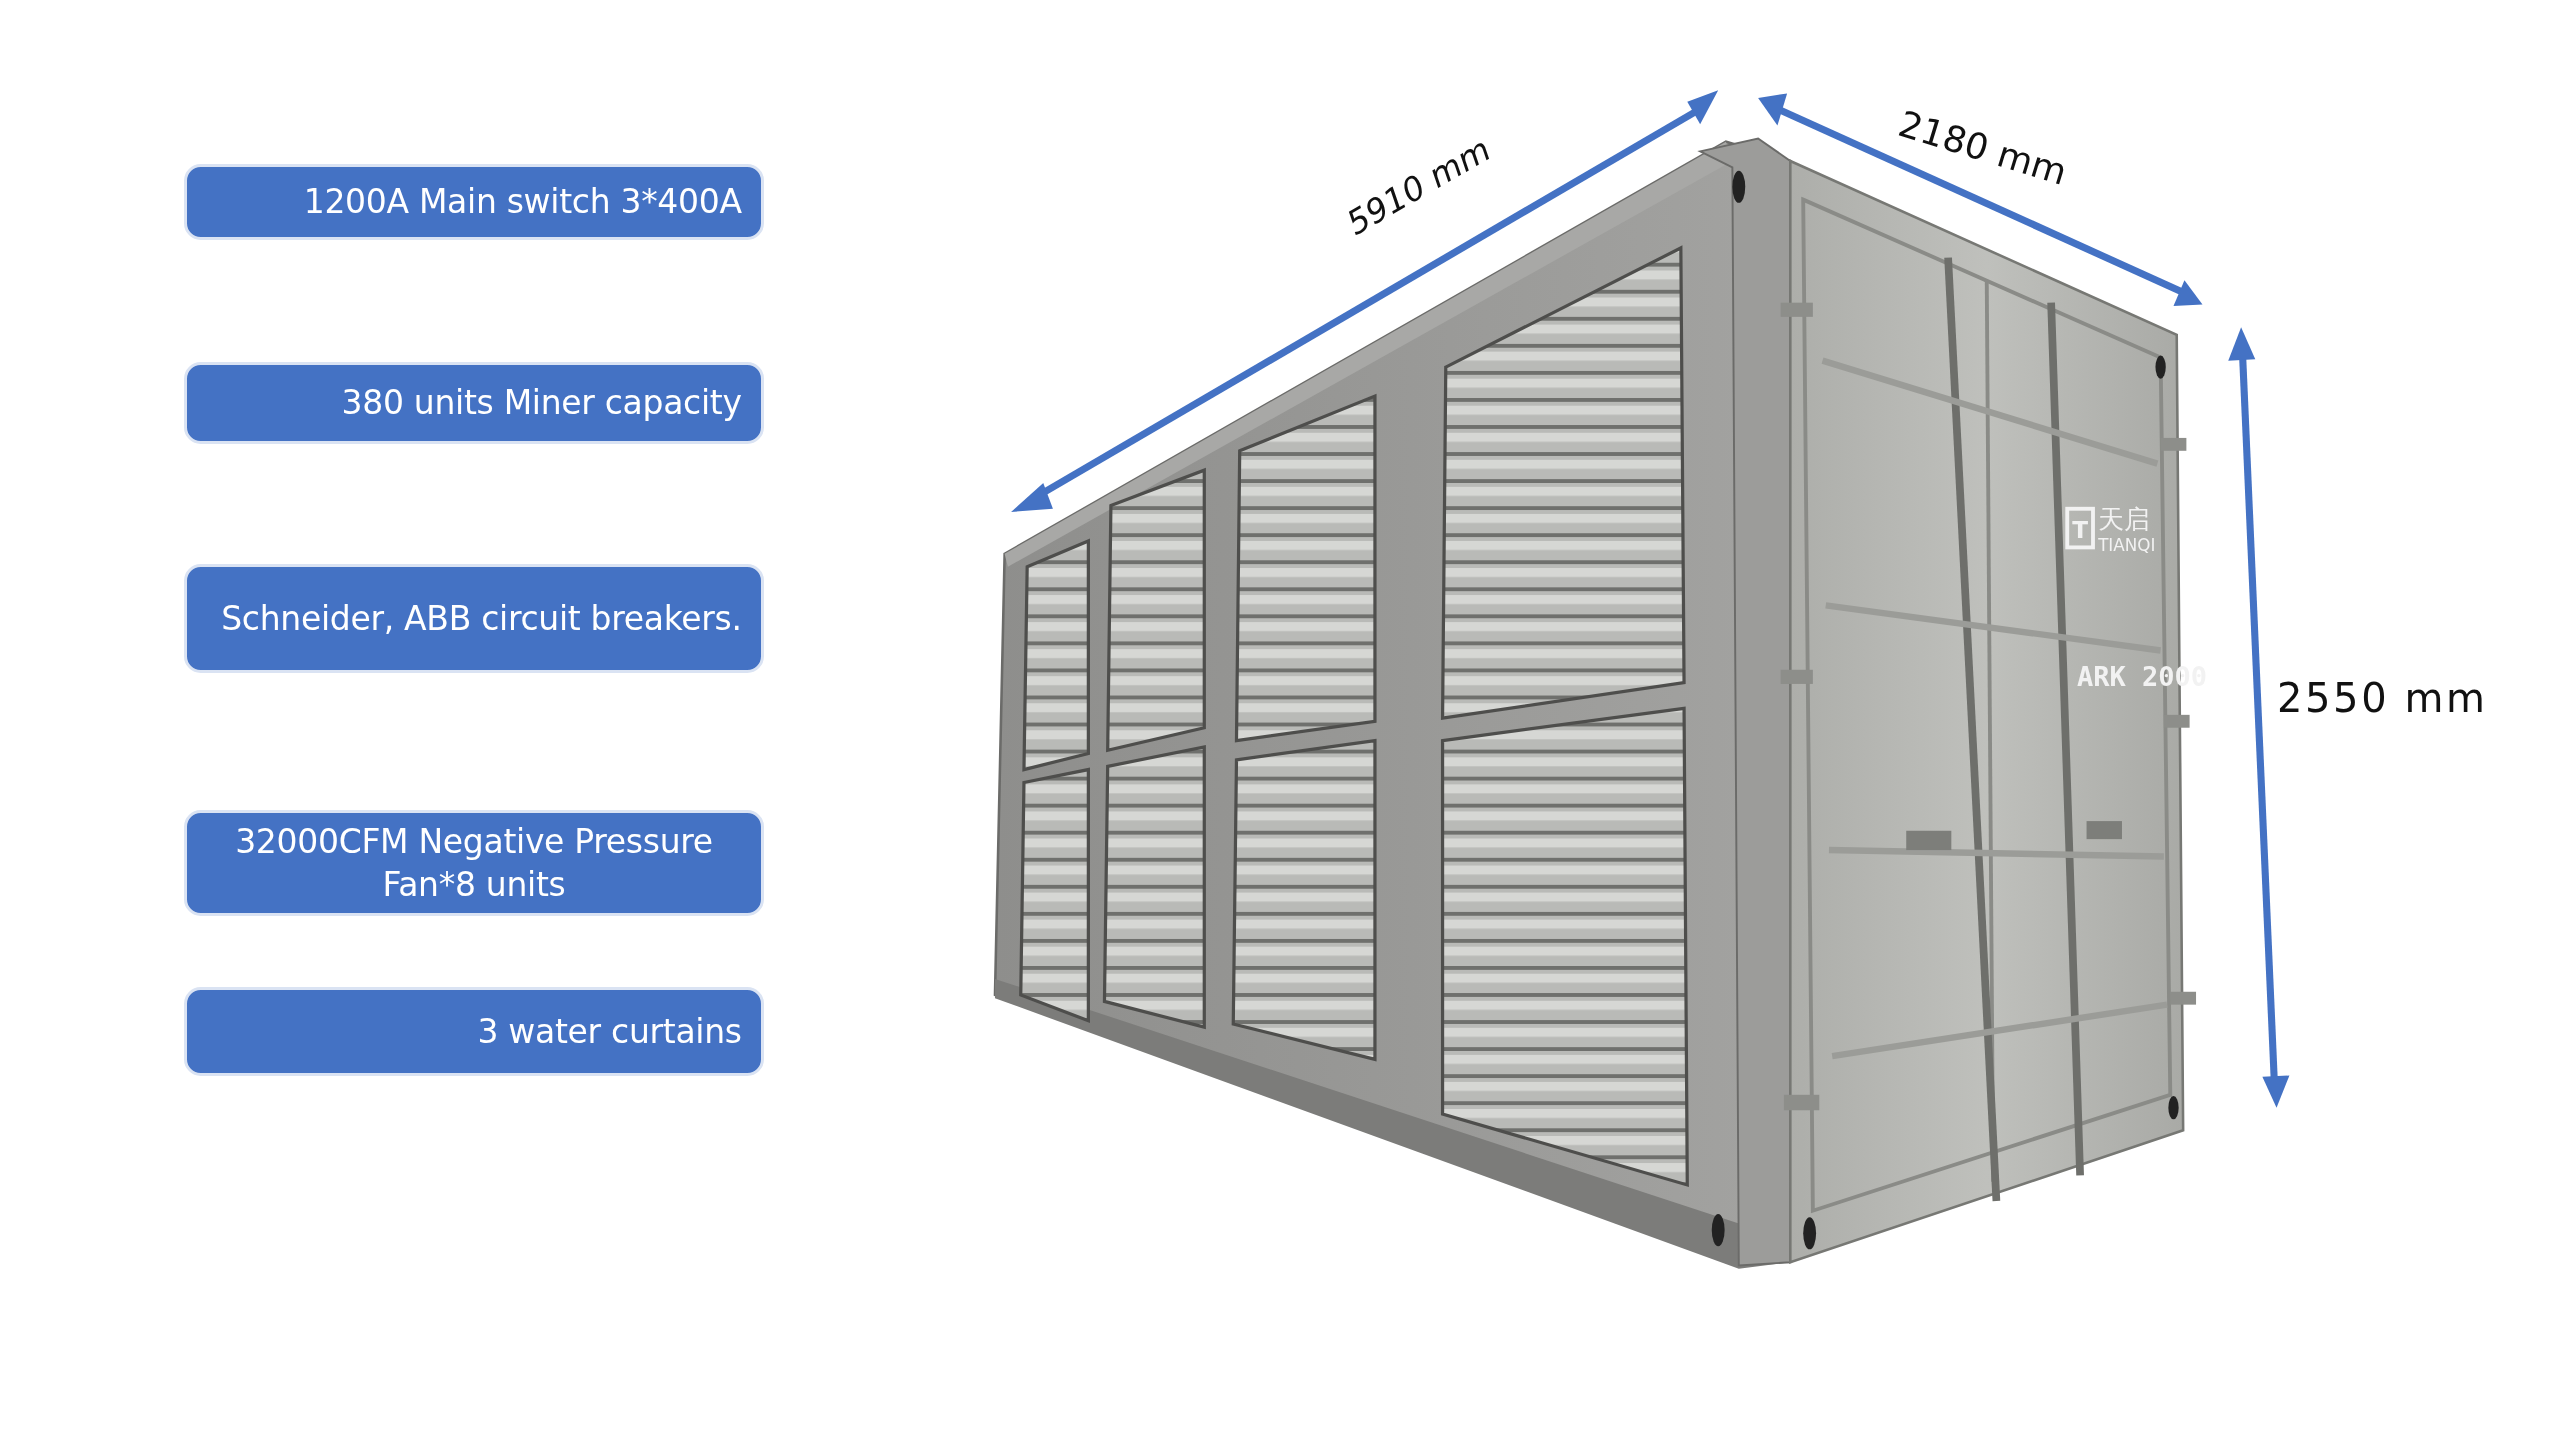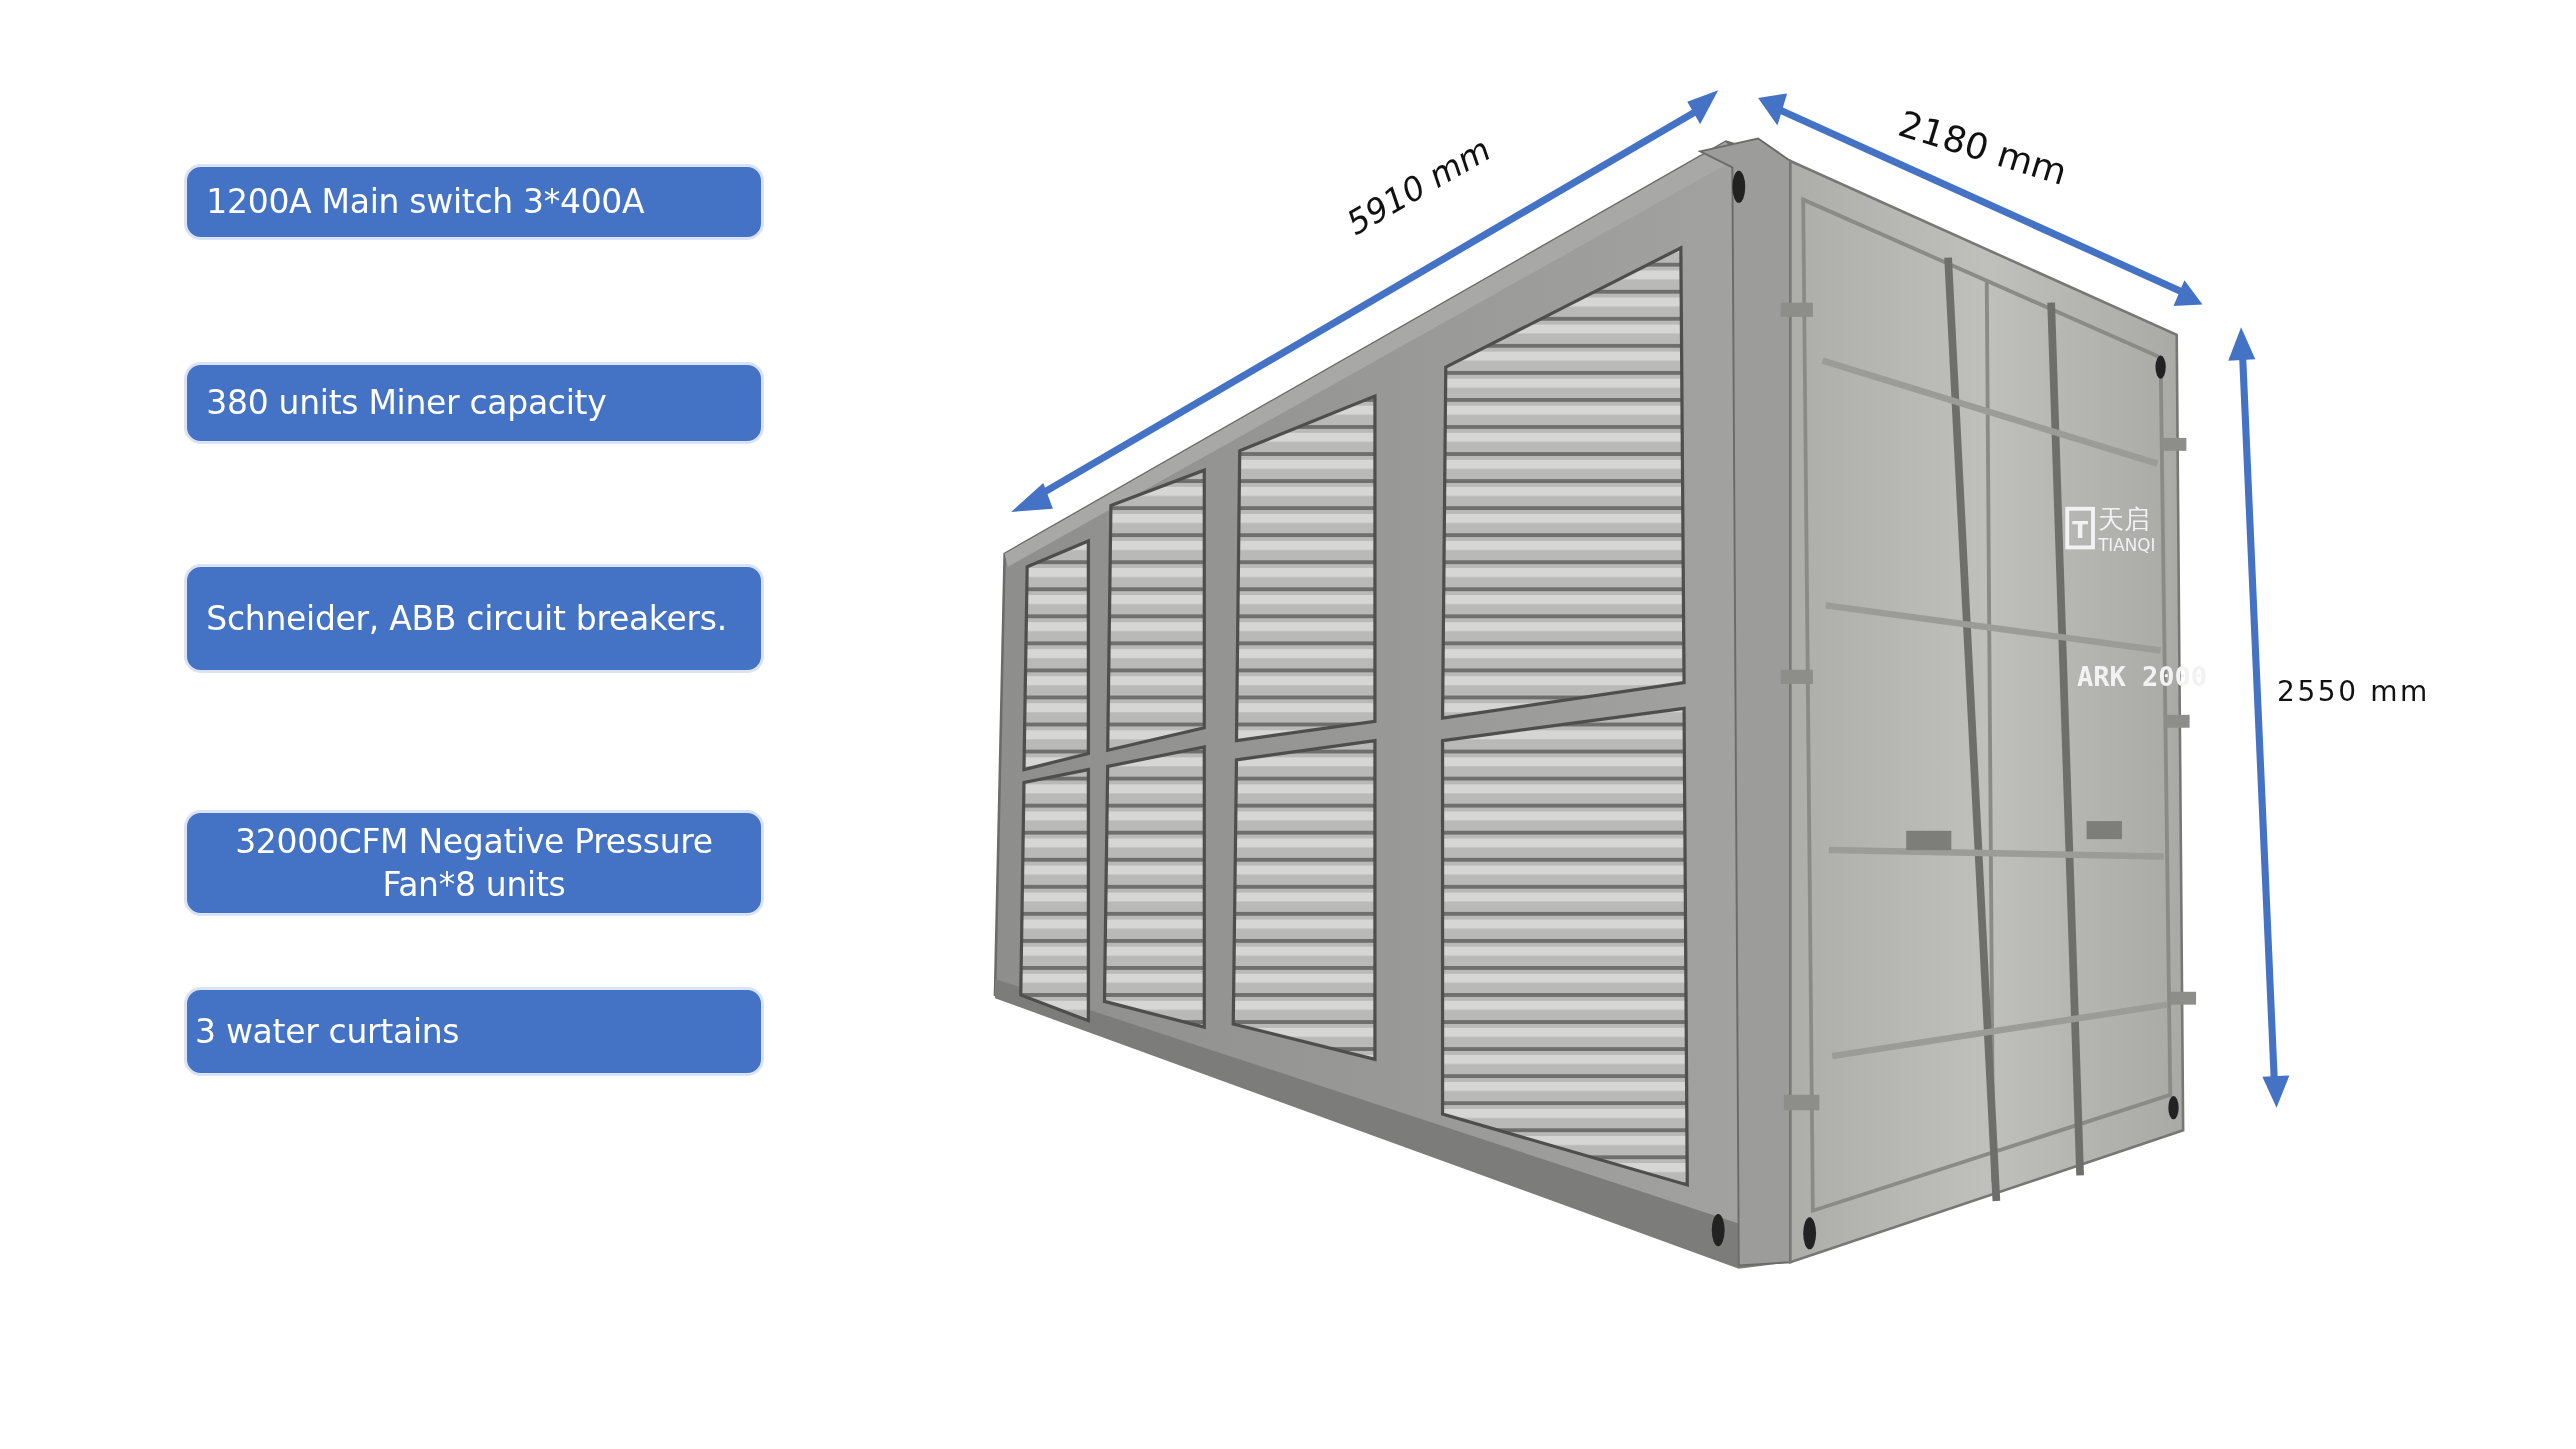--- a/index.html
+++ b/index.html
@@ -1,20 +1,20 @@
 <!DOCTYPE html>
 <html style="font-size:10.3px"><head>
 <meta charset="utf-8">
 <style>
   html, body { margin:0; padding:0; background:#ffffff; }
   body { width:2576px; height:1449px; position:relative; overflow:hidden; font-family:"DejaVu Sans", sans-serif; }
   .feature {
     position:absolute; left:184px; width:580px;
     background:#4472c4; border:3.9px solid #dae3f3; border-radius:16.7px;
-    box-sizing:border-box; color:#ffffff; display:flex; align-items:center; justify-content:flex-start;
+    box-sizing:border-box; color:#ffffff; display:flex; align-items:center; justify-content:flex-end;
     text-align:center; font-size:33px; line-height:44px; padding:0 19.3px; letter-spacing:-0.3px;
   }
   .scene { position:absolute; left:0; top:0; width:2576px; height:1449px; }
   .dim-label { position:absolute; color:#111; font-family:"DejaVu Sans", sans-serif; white-space:nowrap; }
 </style>
 </head>
 <body>
 
 <div class="feature" style="top:164px;height:76px;">
   <span>1200A Main switch 3*400A</span>
@@ -136,14 +136,14 @@
   </g>
   <g stroke="#4472c4" fill="#4472c4">
     <line x1="3482" y1="545" x2="3532" y2="1690" stroke-width="11"></line>
     <polygon points="3480,508 3460,560 3502,558" stroke="none"></polygon>
     <polygon points="3535,1720 3513,1672 3555,1670" stroke="none"></polygon>
   </g>
 </svg>
 
 <div class="dim-label" style="left:1340px;top:209px;font-size:33px;font-style:italic;transform:rotate(-30deg);transform-origin:left top;">5910 mm</div>
 <div class="dim-label" style="left:1906px;top:103px;font-size:36px;transform:rotate(17deg);transform-origin:left top;">2180 mm</div>
-<div class="dim-label" style="left:2277px;top:675px;font-size:28px;letter-spacing:2.6px;">2550 mm</div>
+<div class="dim-label" style="left:2277px;top:675px;font-size:40px;letter-spacing:2.6px;">2550 mm</div>
 
 
 </body></html>

